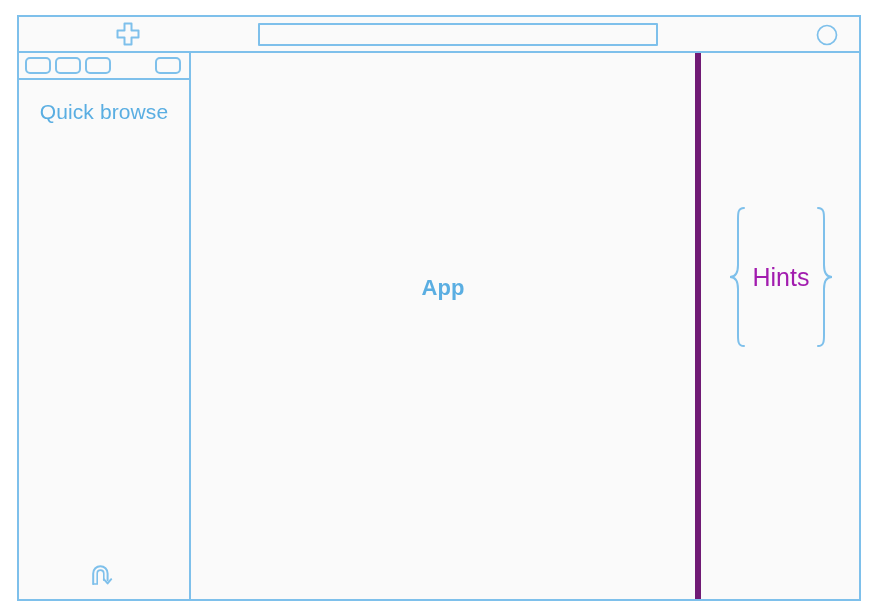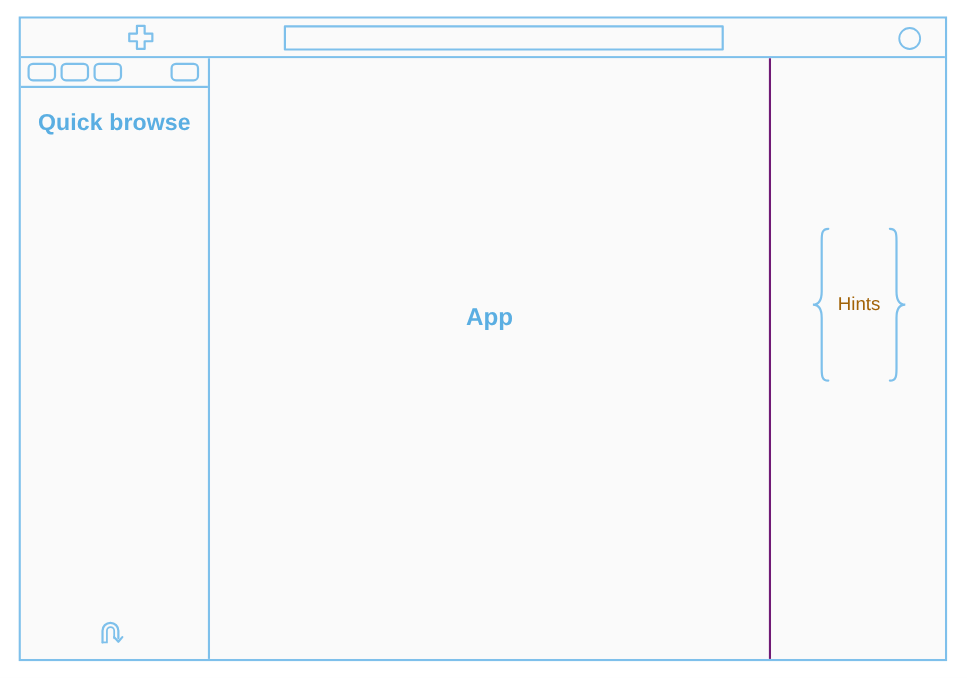--- a/index.html
+++ b/index.html
@@ -122,40 +122,40 @@
   .chip-3 { left: 66px; }
   .chip-right { left: 136px; }
 
   .sidebar-heading {
     position: absolute;
     left: 0;
     right: 0;
     top: 46px;
     text-align: center;
     font-size: 21px;
-    font-weight: bold;
+    font-weight: normal;
     color: #5aaee2;
     line-height: 26px;
     letter-spacing: 0.1px;
   }
 
   .sidebar-footer-icon {
     position: absolute;
     left: 68px;
     bottom: 10px;
     width: 28px;
     height: 28px;
   }
 
   
   .app-canvas {
     position: relative;
     flex: 1 1 auto;
     box-sizing: border-box;
-    border-right: 2px solid #701a75;
+    border-right: 6px solid #701a75;
     background: #fafafa;
     display: flex;
     align-items: center;
     justify-content: center;
   }
 
   .app-label {
     font-size: 22px;
     font-weight: bold;
     color: #5aaee2;
@@ -195,22 +195,22 @@
     justify-content: center;
   }
 
   .brace {
     width: 22px;
     height: 144px;
     flex: 0 0 22px;
   }
 
   .hints-label {
-    font-size: 17px;
-    color: #a16207;
+    font-size: 25px;
+    color: #a21caf;
     padding: 0 4px;
     white-space: nowrap;
   }
 </style>
 </head>
 <body>
 
 <div class="wireframe">
 
   <div class="topbar">

